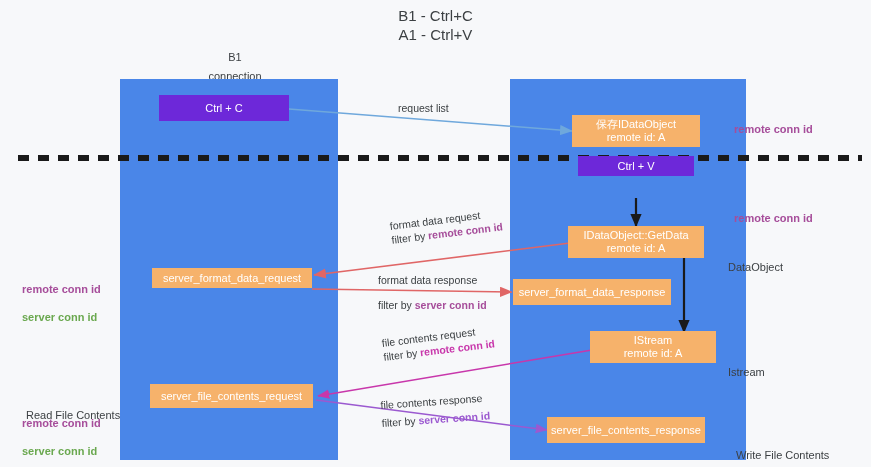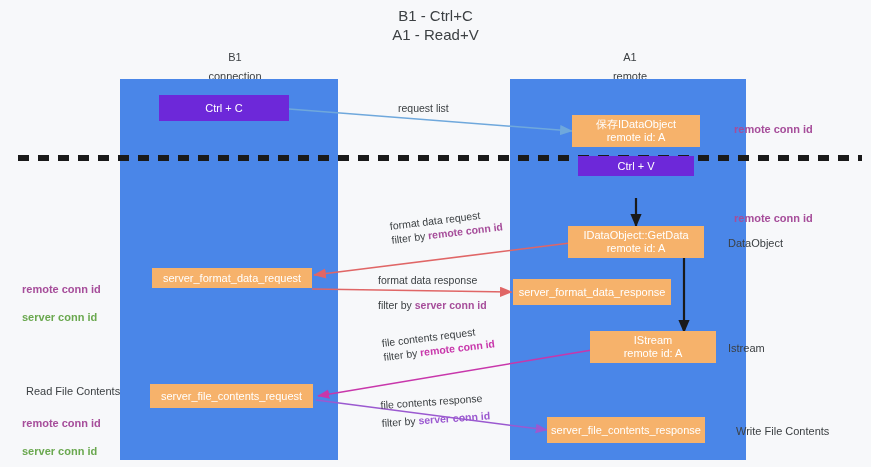--- a/index.html
+++ b/index.html
@@ -36,21 +36,21 @@
     white-space:pre-line;padding:2px 4px;
   }
   .box.green{background:#6d28d9;}
   .box.orange{background:#f6b26b;}
 
   
   .side{
     position:absolute;font-size:11px;line-height:14px;white-space:pre-line;
   }
   .side.purple{color:#a64d9a;font-weight:bold;}
-  .side.plain{color:#3c4043;}
+  .side.plain{color:#3c4043;margin-top:24px;}
   .mix-purple{color:#a64d9a;font-weight:bold;display:block;}
   .mix-green{color:#6aa84f;font-weight:bold;display:block;}
 
   
   .elabel{
     position:absolute;font-size:10.5px;line-height:14px;color:#3c4043;
     white-space:nowrap;
   }
   .elabel b{font-weight:bold;}
   .c-purple{color:#a64d9a;}
@@ -60,26 +60,24 @@
   
   svg.overlay{position:absolute;left:0;top:0;width:871px;height:467px;
     pointer-events:none;overflow:visible;}
 </style>
 </head>
 <body>
 
 <div id="stage">
 
   <div class="title">B1 - Ctrl+C
-A1 - Read+V</div>
+A1 - Ctrl+V</div>
 
   <div class="lane-head" style="left:120px;top:48px;width:230px;">B1
 connection</div>
-  <div class="lane-head" style="left:510px;top:48px;width:240px;">A1
-remote</div>
 
   <div class="lane" style="left:120px;top:79px;width:218px;height:381px;"></div>
   <div class="lane" style="left:510px;top:79px;width:236px;height:381px;"></div>
 
   <svg class="overlay">
     <defs>
       <marker id="ah-lblue" markerWidth="9" markerHeight="9" refX="7.5" refY="3.2" orient="auto" markerUnits="strokeWidth">
         <path d="M0,0 L8,3.2 L0,6.4 z" fill="#6fa8dc"></path>
       </marker>
       <marker id="ah-red" markerWidth="9" markerHeight="9" refX="7.5" refY="3.2" orient="auto" markerUnits="strokeWidth">

